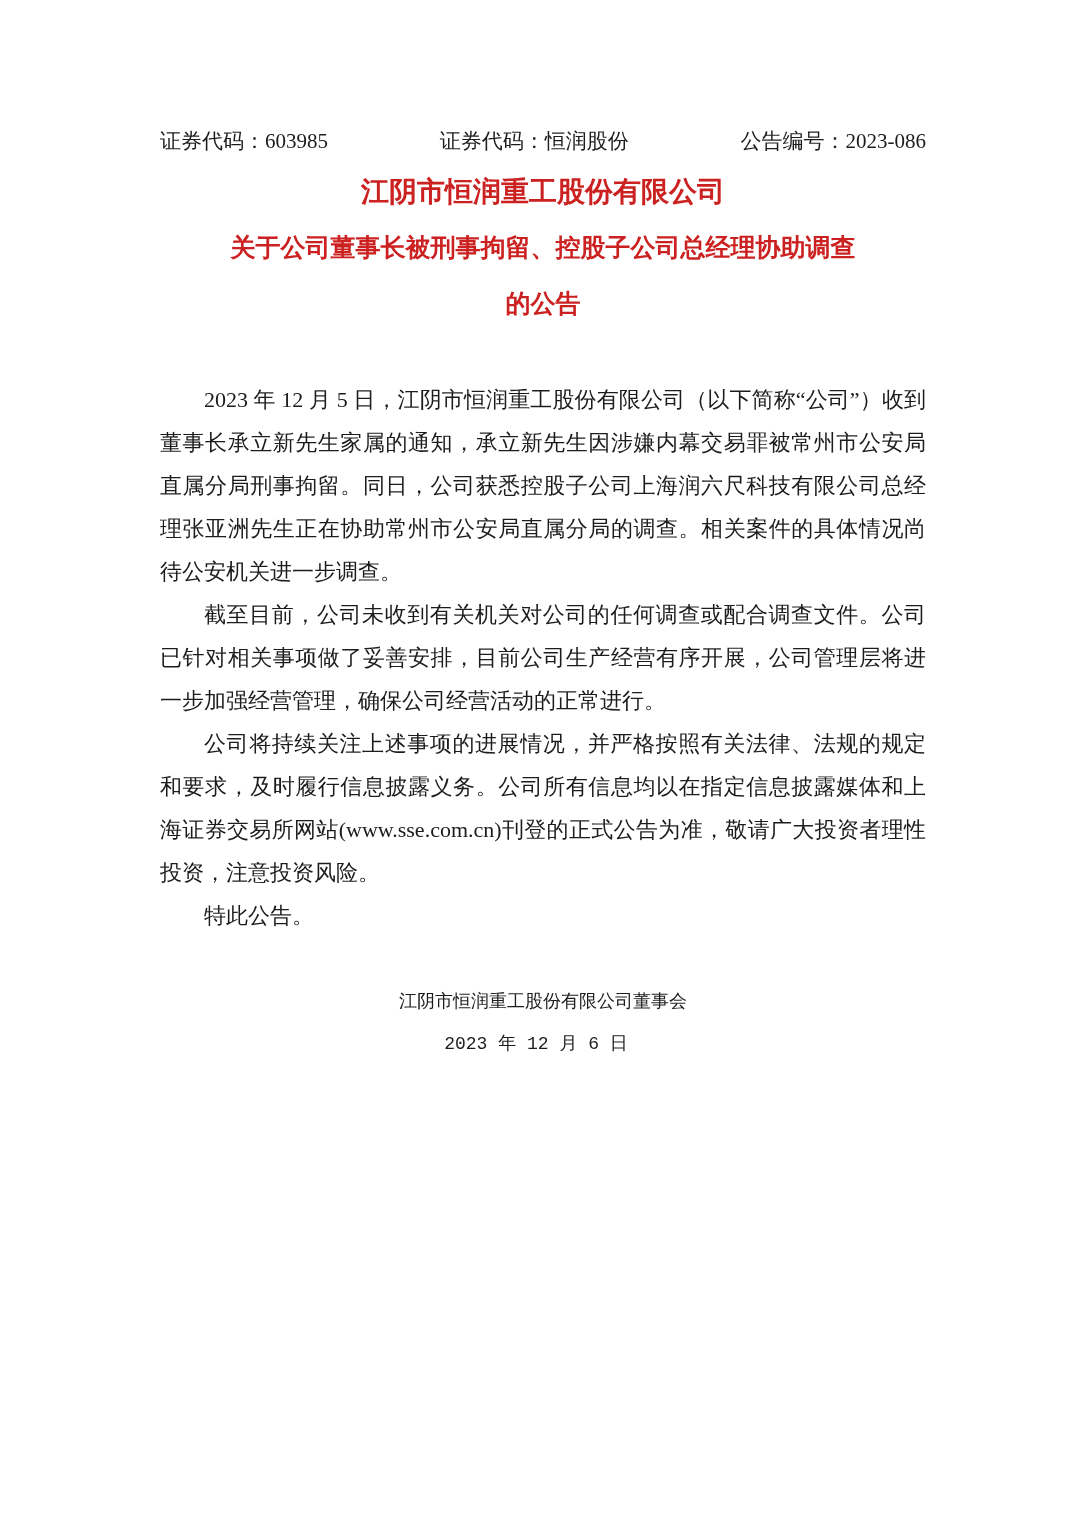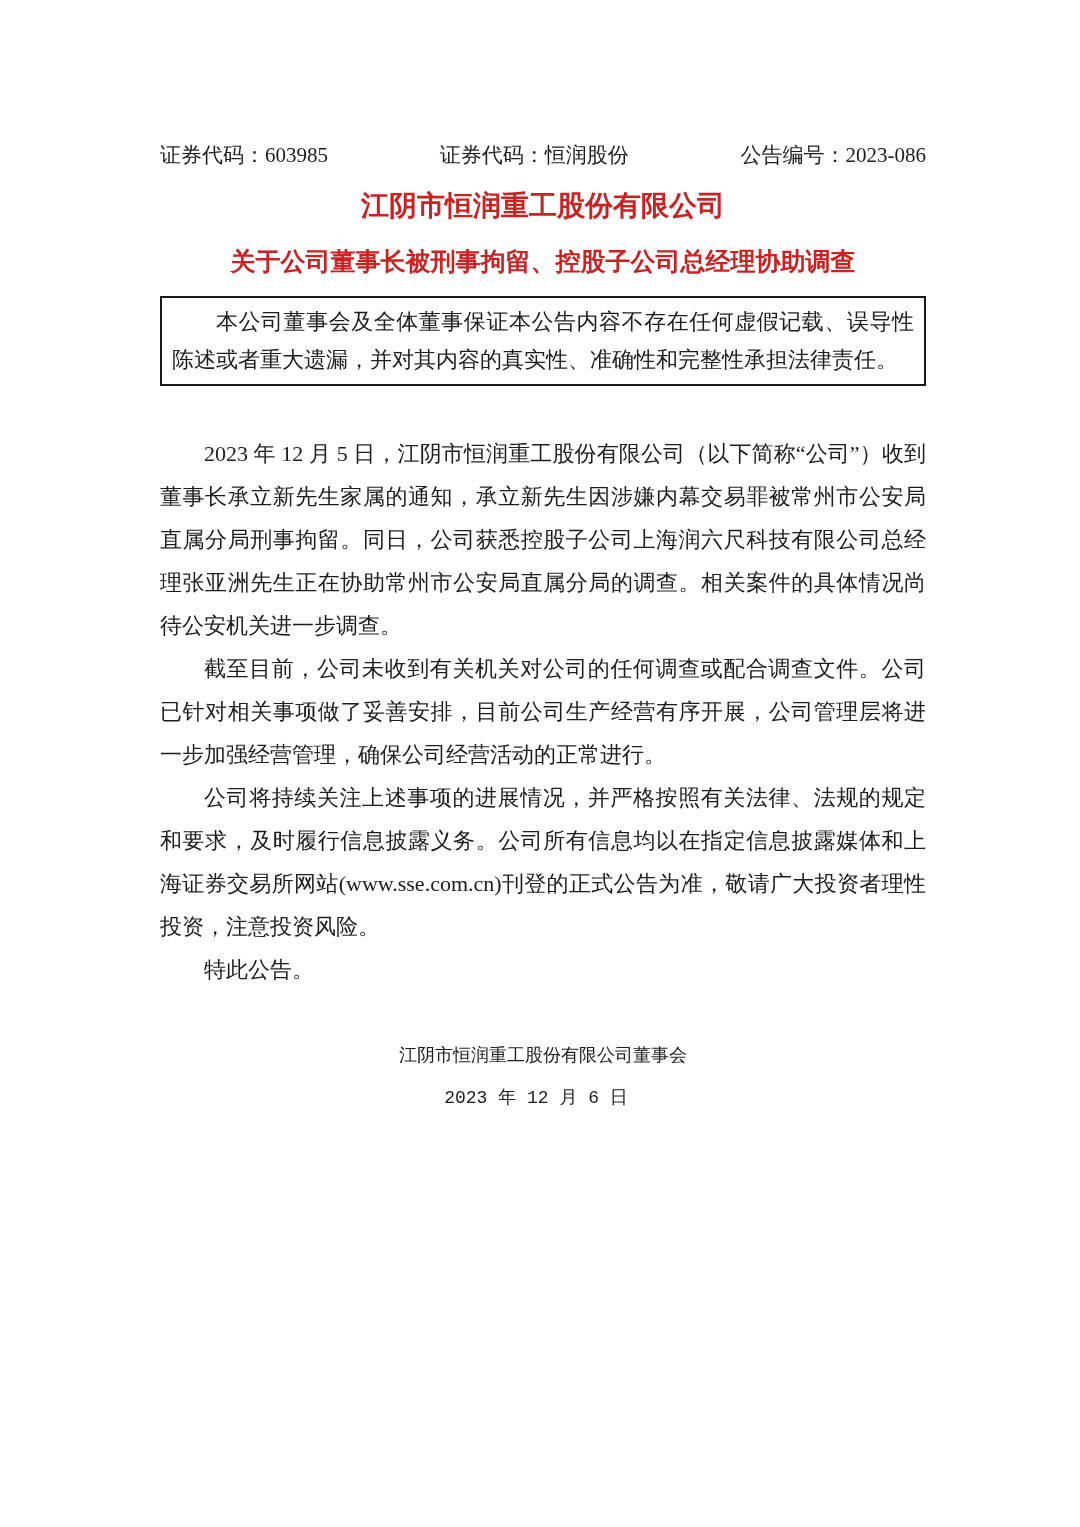--- a/index.html
+++ b/index.html
@@ -13,21 +13,21 @@
     height: 1527px;
     margin: 0 auto;
     background: #ffffff;
     font-family: "Liberation Serif", "DejaVu Serif", serif;
     color: #1c1c1c;
     overflow: hidden;
   }
   .content {
     position: absolute;
     left: 160px;
-    top: 140px;
+    top: 126px;
     width: 766px;
   }
   .header-row {
     display: flex;
     justify-content: space-between;
     align-items: baseline;
     font-size: 21px;
     line-height: 30px;
     white-space: nowrap;
   }
@@ -83,25 +83,23 @@
 
     <div class="header-row">
       <span>证券代码：603985</span>
       <span>证券代码：恒润股份</span>
       <span>公告编号：2023-086</span>
     </div>
 
     <div class="title-block" style="color:#cc2121;">
       <div class="title-company">江阴市恒润重工股份有限公司</div>
       <div class="title-subject">关于公司董事长被刑事拘留、控股子公司总经理协助调查</div>
+      <div class="title-subject">的公告</div>
     </div>
 
-    <div class="disclaimer-box">
-      <span>本公司董事会及全体董事保证本公告内容不存在任何虚假记载、误导性陈述或者重大遗漏，并对其内容的真实性、准确性和完整性承担法律责任。</span>
-    </div>
 
     <div class="body-block">
       <p>2023 年 12 月 5 日，江阴市恒润重工股份有限公司（以下简称“公司”）收到董事长承立新先生家属的通知，承立新先生因涉嫌内幕交易罪被常州市公安局直属分局刑事拘留。同日，公司获悉控股子公司上海润六尺科技有限公司总经理张亚洲先生正在协助常州市公安局直属分局的调查。相关案件的具体情况尚待公安机关进一步调查。</p>
       <p>截至目前，公司未收到有关机关对公司的任何调查或配合调查文件。公司已针对相关事项做了妥善安排，目前公司生产经营有序开展，公司管理层将进一步加强经营管理，确保公司经营活动的正常进行。</p>
       <p>公司将持续关注上述事项的进展情况，并严格按照有关法律、法规的规定和要求，及时履行信息披露义务。公司所有信息均以在指定信息披露媒体和上海证券交易所网站(www.sse.com.cn)刊登的正式公告为准，敬请广大投资者理性投资，注意投资风险。</p>
       <p>特此公告。</p>
     </div>
 
     <div class="signature-block">
       <div>江阴市恒润重工股份有限公司董事会</div>

